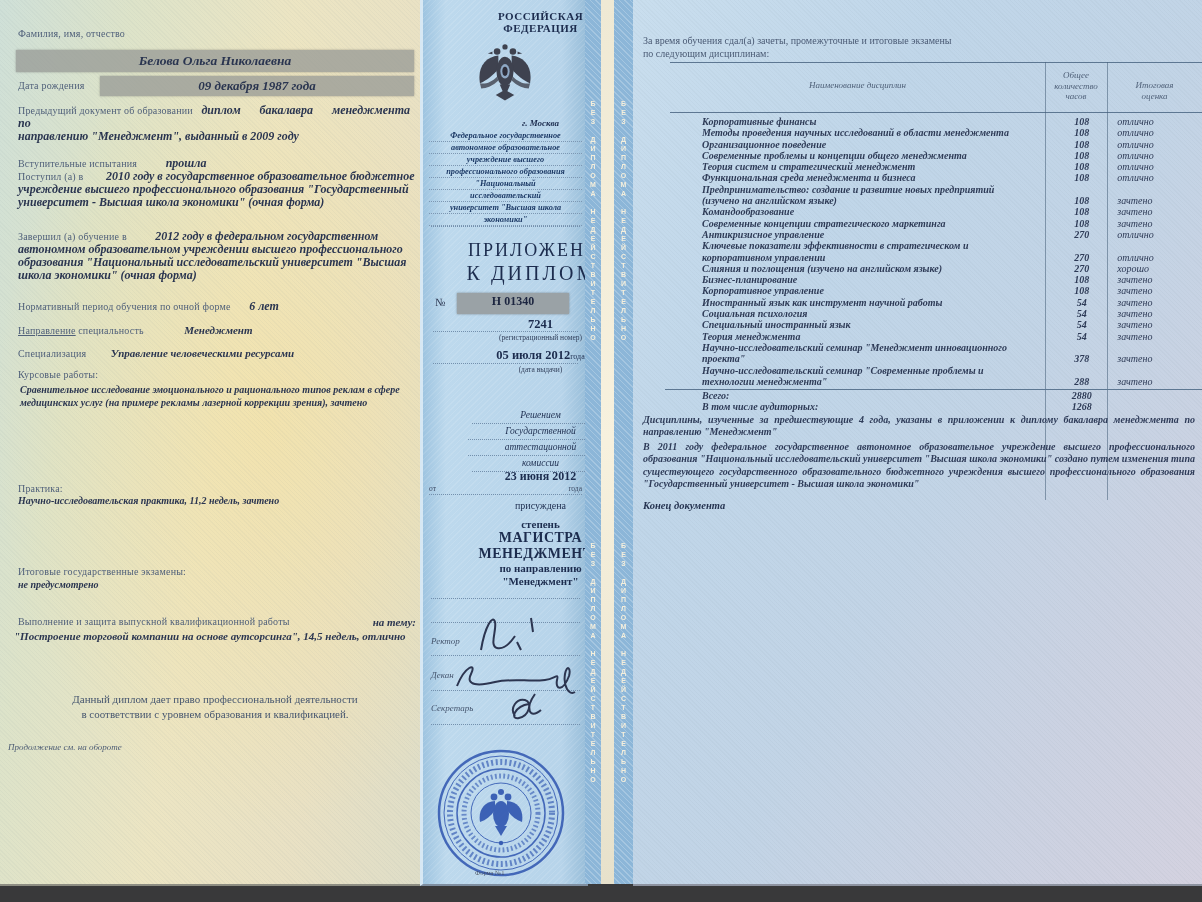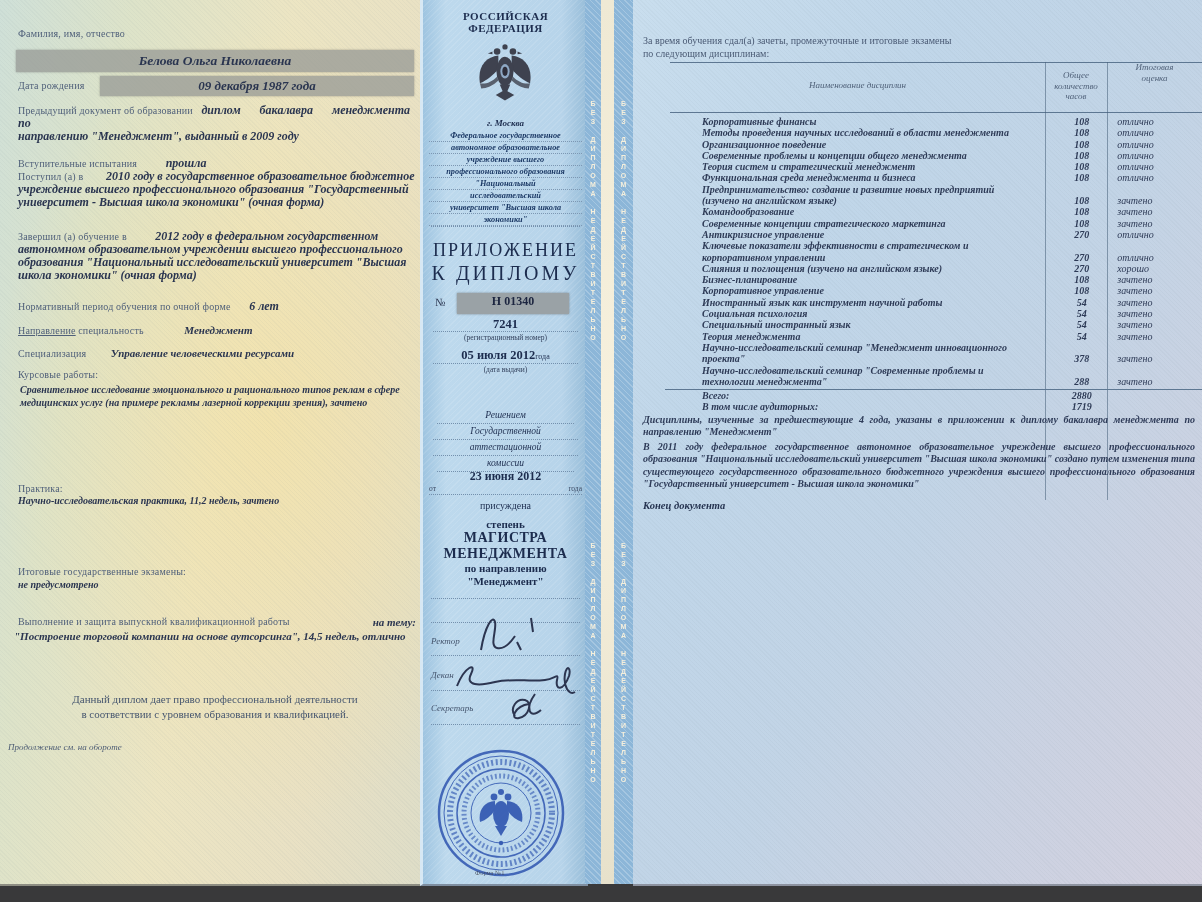--- a/index.html
+++ b/index.html
@@ -22,21 +22,21 @@
   .bar{background:rgba(150,152,148,.75);box-shadow:0 0 2px rgba(90,90,90,.5);}
   .pline{font-size:10px;line-height:13px;width:400px;}
   .ctr{text-align:center;}
 
   
   .spine{position:absolute;left:420px;top:0;width:165px;height:884px;
     background:linear-gradient(90deg,#9ec4e0 0%,#bdd9ed 14%,#b7d4ea 84%,#96bcd8 100%);
     border-left:3px solid #d7e8f4;border-bottom:2px solid #7e8ea0;}
   .spine .tex2{position:absolute;inset:0;pointer-events:none;
     background:repeating-linear-gradient(-45deg, rgba(255,255,255,.10) 0 1px, transparent 1px 4px);}
-  .sp-c{width:165px;text-align:center;color:#1c2c4e;}
+  .sp-c{width:165px;text-align:center;color:#1c2c4e;padding-left:35px;}
   .dotline{border-bottom:1px dotted #7490ad;}
   .inst-line{display:block;font-size:8.3px;font-weight:bold;font-style:italic;line-height:11px;
     color:#1d3a66;border-bottom:1px dotted #7d97b2;margin:0 6px;}
   .sig-lbl{font-size:9px;font-style:italic;color:#45556e;}
 
   
   .band{position:absolute;top:0;height:884px;background:#8cb6d8;
     background-image:repeating-linear-gradient(45deg, rgba(255,255,255,.22) 0 1px, transparent 1px 4px);
     display:flex;flex-direction:column;justify-content:space-around;align-items:center;}
   .vtext{writing-mode:vertical-rl;text-orientation:upright;font-size:7px;font-weight:bold;
@@ -299,21 +299,21 @@
 
     <div class="tl" style="left:37px;right:0;top:62px;"></div>
     <div class="tl" style="left:37px;right:0;top:112px;"></div>
     <div class="vl" style="left:412px;top:62px;height:438px;"></div>
     <div class="vl" style="left:474px;top:62px;height:438px;"></div>
 
     <div class="th" style="left:37px;width:375px;top:80px;">Наименование дисциплин</div>
     <div class="th" style="left:412px;width:62px;top:70px;white-space:pre-line;">Общее
 количество
 часов</div>
-    <div class="th" style="left:474px;width:95px;top:62px;white-space:pre-line;">Итоговая
+    <div class="th" style="left:474px;width:95px;top:80px;white-space:pre-line;">Итоговая
 оценка</div>
 
     <div class="rows">
       <div>
           <div class="trow">
             <div class="c-name">Корпоративные финансы</div>
             <div class="c-hours">108</div>
             <div class="c-grade">отлично</div>
           </div>
           <div class="trow">
@@ -413,21 +413,21 @@
           </div>
         </div>
       <div class="totals">
           <div class="trow">
             <div class="c-name">Всего:</div>
             <div class="c-hours">2880</div>
             <div class="c-grade"></div>
           </div>
           <div class="trow">
             <div class="c-name">В том числе аудиторных:</div>
-            <div class="c-hours">1719</div>
+            <div class="c-hours">1268</div>
             <div class="c-grade"></div>
           </div>
         </div>
     </div>
 
     <div class="abs rp-note" style="left:10px;top:414px;width:552px;">Дисциплины, изученные за предшествующие 4 года, указаны в приложении к диплому бакалавра менеджмента по направлению "Менеджмент"</div>
     <div class="abs rp-note" style="left:10px;top:441px;width:552px;">В 2011 году федеральное государственное автономное образовательное учреждение высшего профессионального образования "Национальный исследовательский университет "Высшая школа экономики" создано путем изменения типа существующего государственного образовательного бюджетного учреждения высшего профессионального образования "Государственный университет - Высшая школа экономики"</div>
     <div class="abs" style="left:10px;top:500px;font-size:10.5px;font-weight:bold;font-style:italic;color:#253350;">Конец документа</div>
   </div>
 

